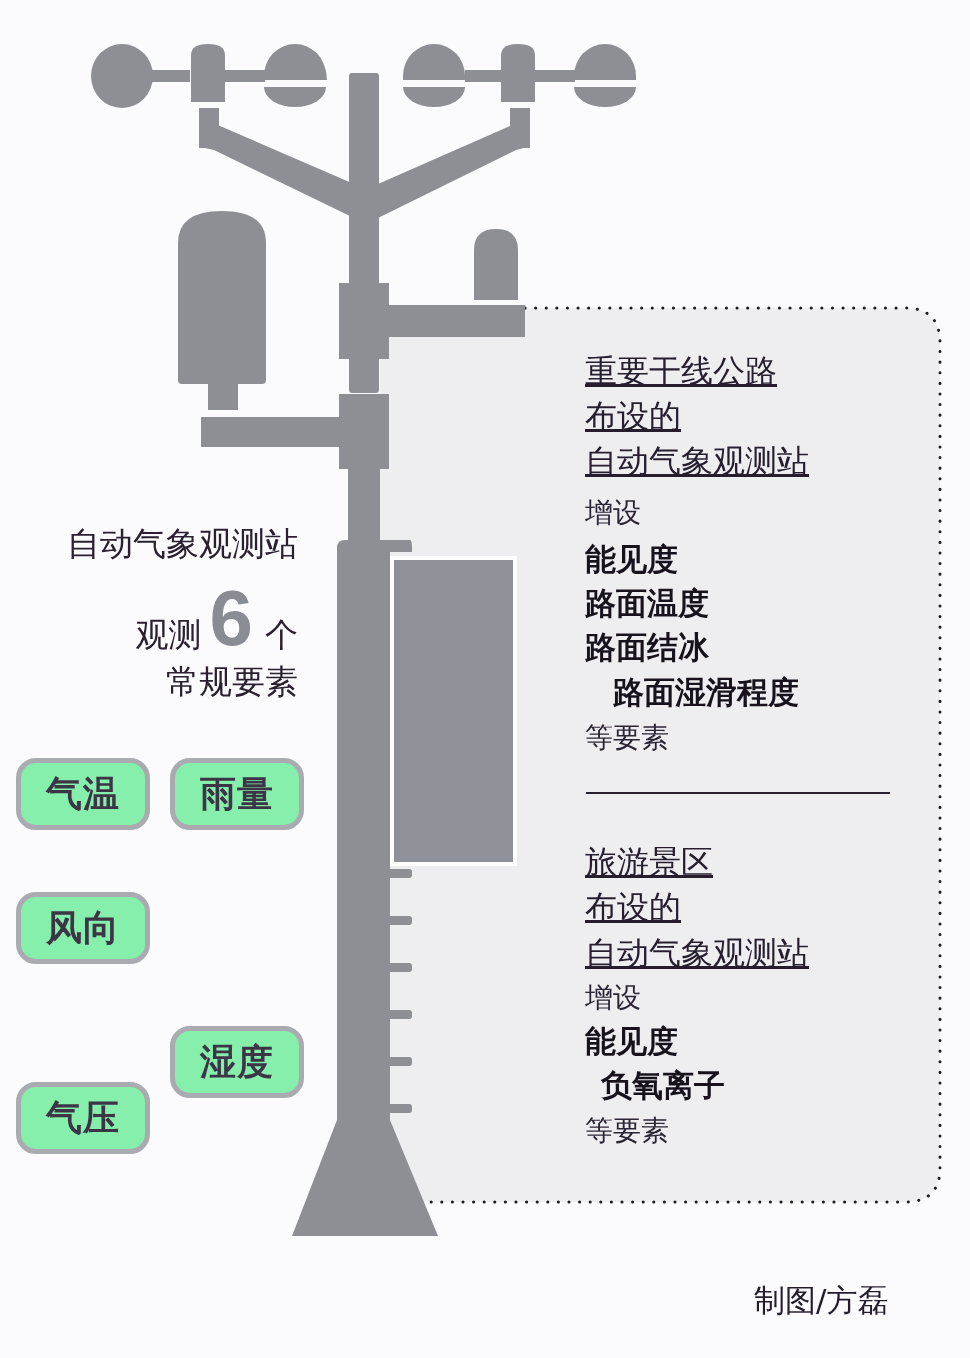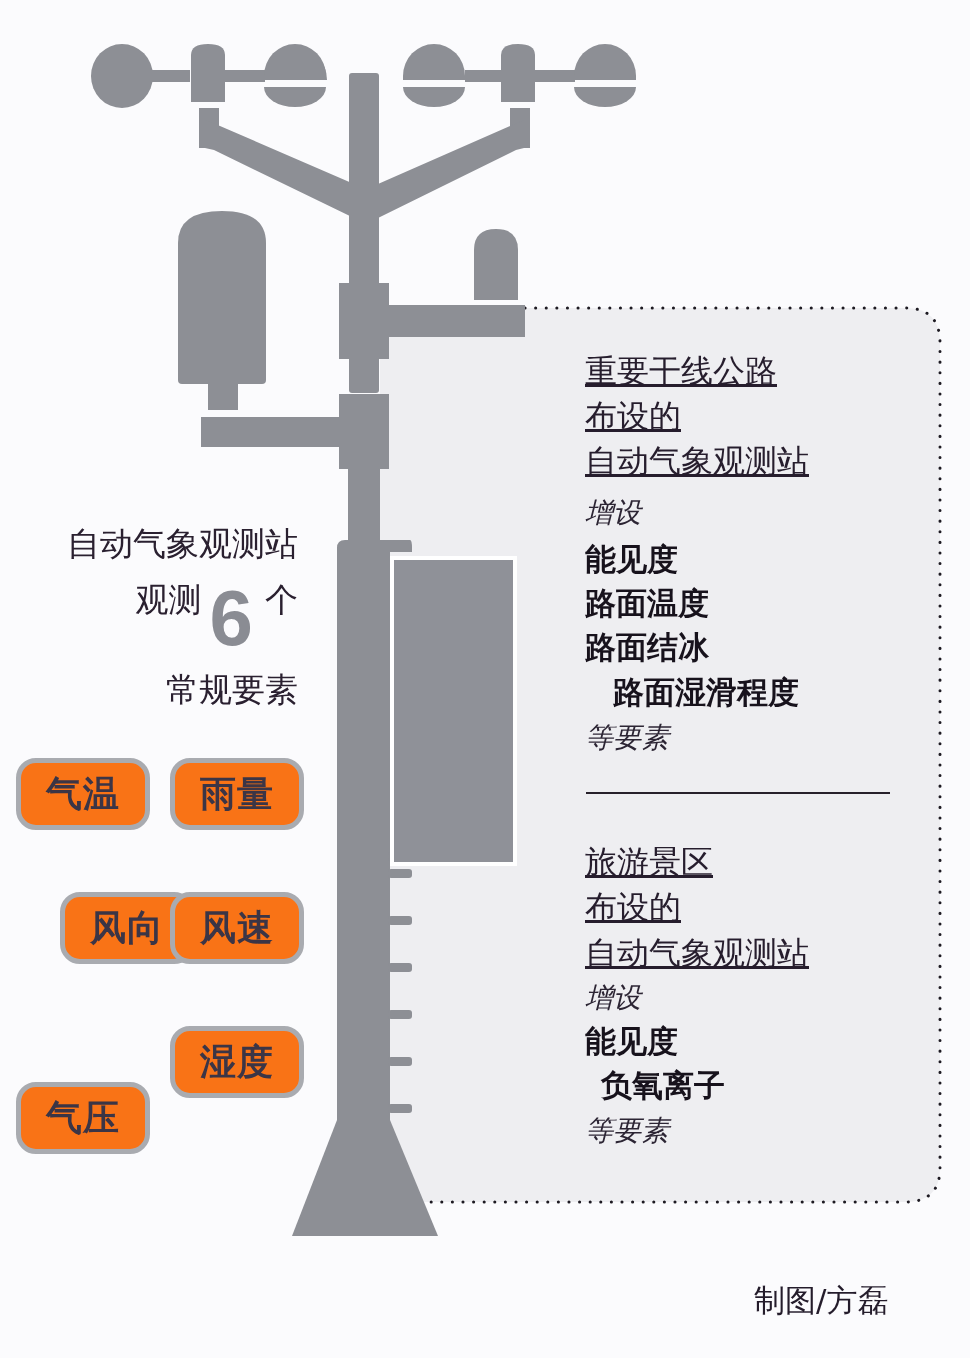--- a/index.html
+++ b/index.html
@@ -11,39 +11,39 @@
   }
   .stage { position: absolute; left: 0; top: 0; width: 970px; height: 1358px; }
   svg.pole { position: absolute; left: 0; top: 0; }
   .info-box-bg { position: absolute; }
   .left-title {
     position: absolute; right: 672px; top: 522px; text-align: right;
     font-size: 33px; line-height: 44px; color: #2a2030; white-space: nowrap;
   }
   .left-count {
     position: absolute; right: 672px; top: 578px; white-space: nowrap;
-    display: flex; align-items: flex-start; justify-content: flex-end;
+    display: flex; align-items: flex-end; justify-content: flex-end;
   }
   .left-count .lbl { font-size: 33px; color: #2a2030; }
   .left-count .num { font-size: 78px; color: #8a8c93; font-weight: bold; margin: 0 12px 0 8px; line-height: 80px; font-family: "Liberation Sans", sans-serif; }
   .left-sub {
     position: absolute; right: 672px; top: 660px; text-align: right;
-    font-size: 33px; line-height: 44px; color: #2a2030; white-space: nowrap; margin-top: 8px;
+    font-size: 33px; line-height: 44px; color: #2a2030; white-space: nowrap;
   }
   .element-chip {
     position: absolute; width: 124px; height: 62px;
     border: 5px solid #a9abb0; border-radius: 20px;
-    background: #f97316; box-sizing: content-box;
+    background: #86efac; box-sizing: content-box;
     display: flex; align-items: center; justify-content: center;
     font-family: "DejaVu Serif", "Liberation Serif", serif;
     font-weight: bold; font-size: 36px; color: #3b3546; letter-spacing: 1px;
   }
   .panel-text { position: absolute; left: 585px; white-space: nowrap; }
   .t-norm { font-size: 32px; line-height: 45px; color: #261d2d; text-decoration: underline; }
-  .t-serif { font-family: "DejaVu Serif", "Liberation Serif", serif; font-size: 28px; line-height: 45px; color: #2c2534; font-style: italic; }
+  .t-serif { font-family: "DejaVu Serif", "Liberation Serif", serif; font-size: 28px; line-height: 45px; color: #2c2534; }
   .t-bold { font-size: 31px; line-height: 44px; color: #17121c; font-weight: bold; }
   .divider { position: absolute; left: 586px; top: 792px; width: 304px; height: 2px; background: #27212b; }
   .credit { position: absolute; left: 754px; top: 1280px; font-size: 31px; color: #241c2b; white-space: nowrap; }
 </style>
 </head>
 <body>
 
 <div class="stage">
 
   <svg class="info-box-bg" width="970" height="1358" style="position:absolute;left:0;top:0;">
@@ -114,22 +114,21 @@
   <div class="left-title">自动气象观测站</div>
   <div class="left-count">
     <span class="lbl">观测</span>
     <span class="num">6</span>
     <span class="lbl">个</span>
   </div>
   <div class="left-sub">常规要素</div>
 
   <div class="element-chip" style="left:16px;top:758px;">气温</div>
   <div class="element-chip" style="left:170px;top:758px;">雨量</div>
-  <div class="element-chip" style="left:16px;top:892px;margin-left:44px;">风向</div>
-  <div class="element-chip" style="left:170px;top:892px;">风速</div>
+  <div class="element-chip" style="left:16px;top:892px;">风向</div>
   <div class="element-chip" style="left:16px;top:1082px;">气压</div>
   <div class="element-chip" style="left:170px;top:1026px;">湿度</div>
 
   <div class="panel-text t-norm" style="top:349px;">重要干线公路</div>
   <div class="panel-text t-norm" style="top:394px;">布设的</div>
   <div class="panel-text t-norm" style="top:439px;">自动气象观测站</div>
   <div class="panel-text t-serif" style="top:490px;">增设</div>
   <div class="panel-text t-bold" style="top:537px;">能见度</div>
   <div class="panel-text t-bold" style="top:581px;">路面温度</div>
   <div class="panel-text t-bold" style="top:625px;text-align:right;">路面结冰</div>

